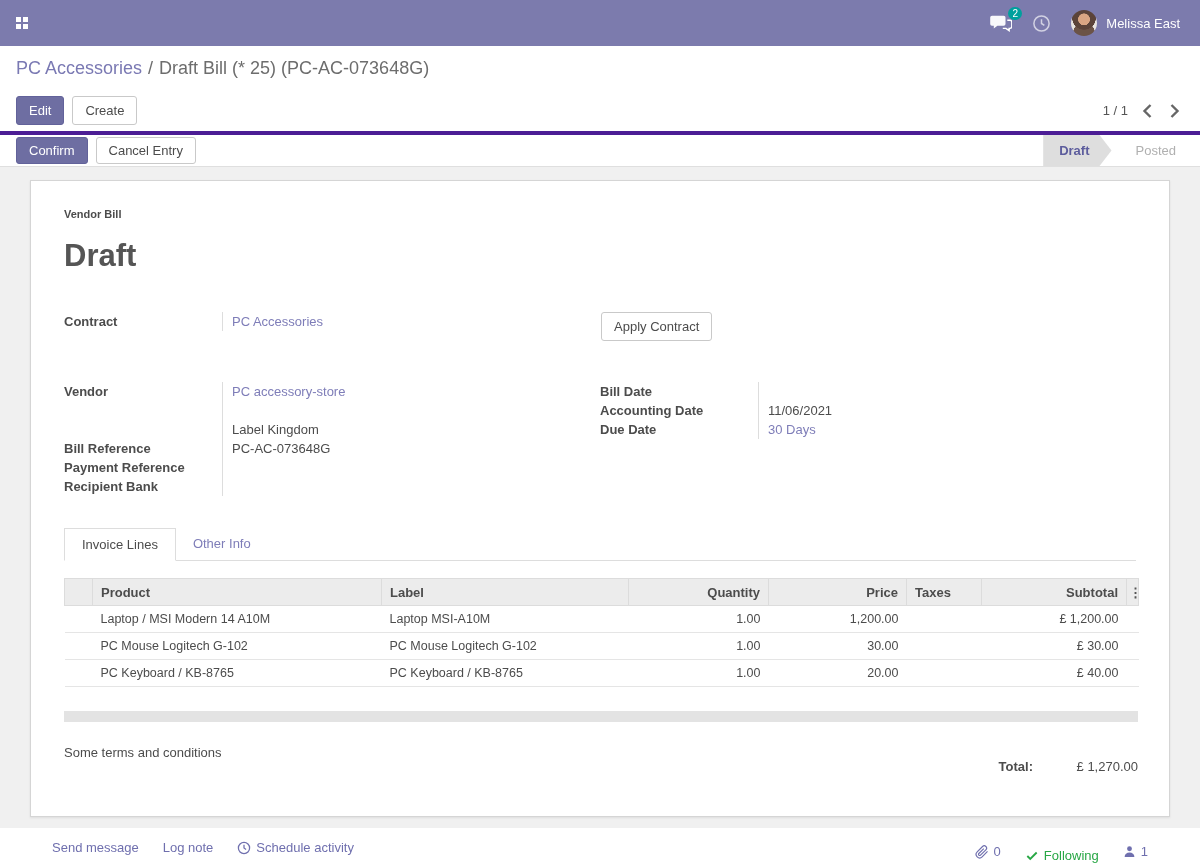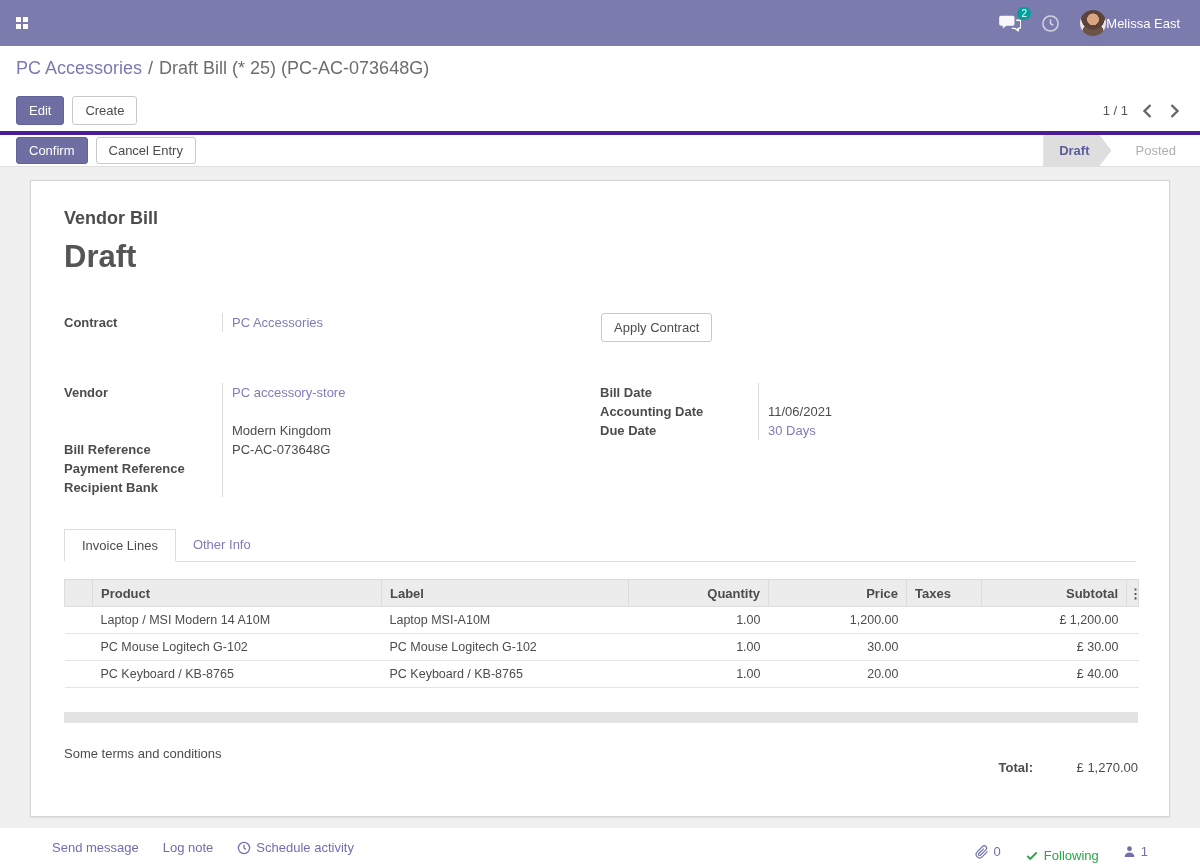--- a/index.html
+++ b/index.html
@@ -10,21 +10,21 @@
   .navbar { height:46px; background:#7c7bad; display:flex; align-items:center;
     padding:0 20px 0 16px; color:#fff; }
   .apps-icon { width:12px; height:12px; display:grid; grid-template-columns:5px 5px;
     grid-template-rows:5px 5px; gap:2px; cursor:pointer; }
   .apps-icon span { background:#fff; }
   .nav-right { margin-left:auto; display:flex; align-items:center; gap:20px; }
   .nav-icon { position:relative; cursor:pointer; display:flex; align-items:center; }
   .badge { position:absolute; top:-7px; right:-10px; background:#00a09d; color:#fff;
     border-radius:8px; font-size:10px; line-height:13px; padding:0 4px; min-width:14px;
     text-align:center; }
-  .user { display:flex; align-items:center; gap:0; cursor:pointer; }
+  .user { display:flex; align-items:center; gap:9px; cursor:pointer; }
   .avatar { width:26px; height:26px; border-radius:50%;
     background:
       radial-gradient(circle at 50% 36%, #d9a583 27%, rgba(0,0,0,0) 29%),
       radial-gradient(circle at 50% 30%, #5b4339 52%, rgba(0,0,0,0) 54%),
       radial-gradient(circle at 50% 90%, #6b5347 40%, #e8e4e0 42%);
     background-color:#e8e4e0; }
   .user-name { font-size:13px; color:#fff; }
 
   
   .breadcrumb-row { height:44px; display:flex; align-items:center; padding:0 16px;
@@ -55,21 +55,21 @@
   .stage.active { background:#dedede; color:#5d5d9d; font-weight:bold;
     padding:0 22px 0 16px;
     clip-path:polygon(0 0, calc(100% - 12px) 0, 100% 50%, calc(100% - 12px) 100%, 0 100%); }
   .stage.inactive { color:#b0b0b0; padding:0 24px; cursor:pointer; }
 
   
   .content { height:661px; background:#f0f0f0; padding-top:13px; }
   .sheet { width:1140px; margin:0 auto; height:637px; background:#fff;
     border:1px solid #d5d5d5; box-shadow:0 1px 2px rgba(0,0,0,.08);
     padding:27px 33px; }
-  .doc-type { font-weight:bold; font-size:18px; margin-bottom:10px; }
+  .doc-type { font-weight:bold; font-size:11px; margin-bottom:18px; }
   .doc-title { font-size:31px; font-weight:bold; color:#555; margin-bottom:38px; }
 
   .row-2col { display:flex; }
   .col-left { flex:0 0 536px; }
   .col-right { flex:1; }
   .fgroup { display:grid; grid-template-columns:158px 1fr; }
   .flbl { font-weight:bold; font-size:13px; padding:2px 0; min-height:19px; }
   .fval { border-left:1px solid #ddd; padding:2px 0 2px 9px; min-height:19px; font-size:13px; }
   .fval a { color:#7e7db8; text-decoration:none; cursor:pointer; }
   .contract-row { margin-bottom:41px; }
@@ -198,21 +198,21 @@
     </div>
 
     <div class="row-2col">
       <div class="col-left">
         <div class="fgroup">
           <div class="flbl">Vendor</div>
           <div class="fval"><a>PC accessory-store</a></div>
           <div class="flbl"></div>
             <div class="fval"></div>
           <div class="flbl"></div>
-          <div class="fval">Modern Kingdom</div>
+          <div class="fval">Label Kingdom</div>
           <div class="flbl">Bill Reference</div>
           <div class="fval">PC-AC-073648G</div>
           <div class="flbl">Payment Reference</div>
           <div class="fval"></div>
           <div class="flbl">Recipient Bank</div>
           <div class="fval"></div>
         </div>
       </div>
       <div class="col-right">
         <div class="fgroup">

